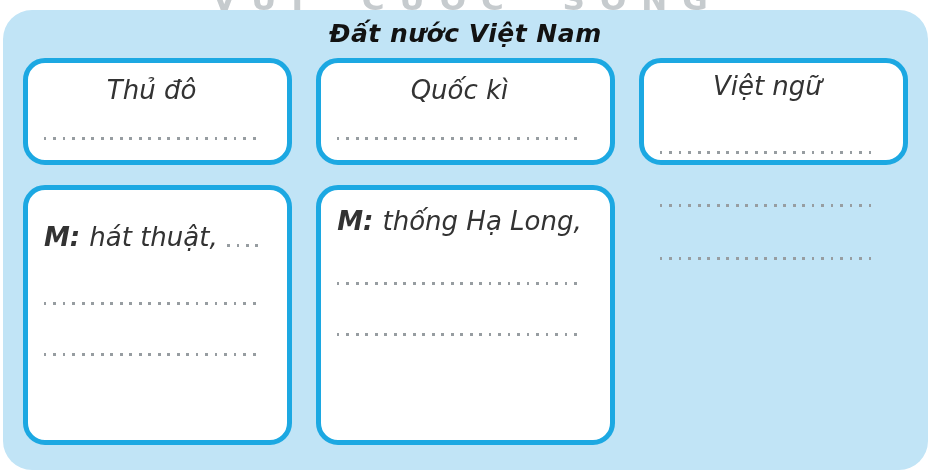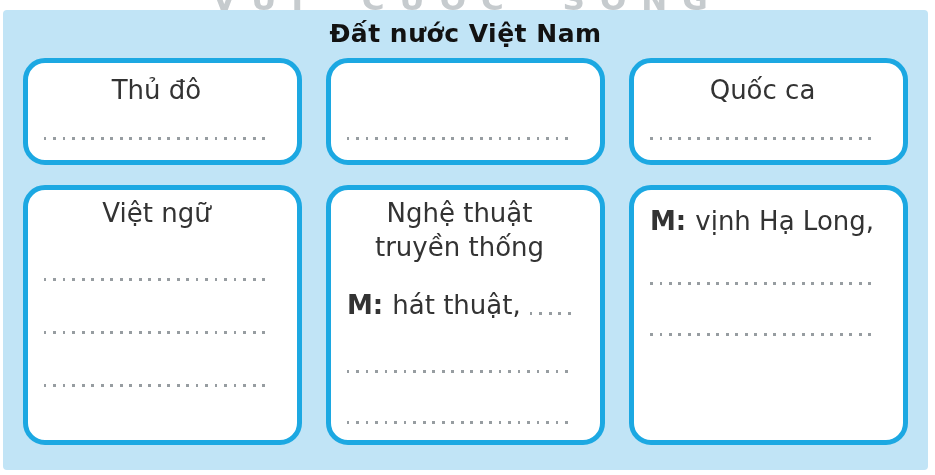--- a/index.html
+++ b/index.html
@@ -24,22 +24,23 @@
     white-space: nowrap;
     z-index: 3;
   }
   .panel {
     position: absolute;
     left: 3px;
     top: 10px;
     width: 925px;
     height: 460px;
     background: #c1e4f6;
-    border-radius: 4px;
+    border-radius: 29px;
     z-index: 1;
+    font-style: italic;
   }
   .panel-title {
     margin-top: 9px;
     height: 38px;
     text-align: center;
     font-size: 25px;
     font-weight: bold;
     color: #121212;
     letter-spacing: 0.5px;
   }
@@ -109,52 +110,47 @@
 
     <div class="grid">
 
       <div class="box r1">
         <div class="box-title">Thủ đô</div>
         <div class="spacer"></div>
         <div class="dots"></div>
       </div>
 
       <div class="box r1">
+        <div class="box-title">Quốc kì</div>
         <div class="spacer"></div>
         <div class="dots"></div>
       </div>
 
-      <div class="box r1">
-        <div class="box-title">Quốc ca</div>
-        <div class="spacer"></div>
-        <div class="dots"></div>
-      </div>
 
       <div class="box r2">
         <div class="box-title">Việt ngữ</div>
         <div class="dots mt48"></div>
         <div class="dots mt50"></div>
         <div class="dots mt50"></div>
       </div>
 
       <div class="box r2">
-        <div class="box-title">Nghệ thuật truyền thống</div>
         <div class="m-line mline-b">
           <span class="m-prefix">M:</span>
           <span>hát thuật,</span>
           <span class="dotfill"></span>
         </div>
         <div class="dots mt48"></div>
         <div class="dots mt48"></div>
       </div>
 
       <div class="box r2">
         <div class="m-line mline-c">
           <span class="m-prefix">M:</span>
-          <span>vịnh Hạ Long,</span>
+          <span>thống Hạ Long,</span>
         </div>
         <div class="dots mt44"></div>
         <div class="dots mt48"></div>
       </div>
 
     </div>
   </div>
 </div>
 
 </body></html>

